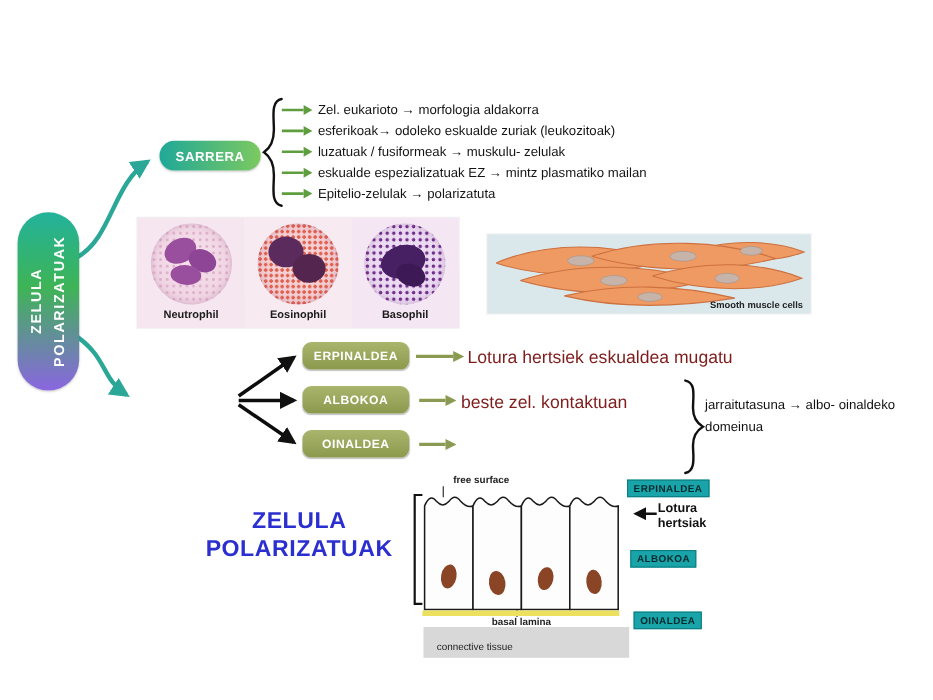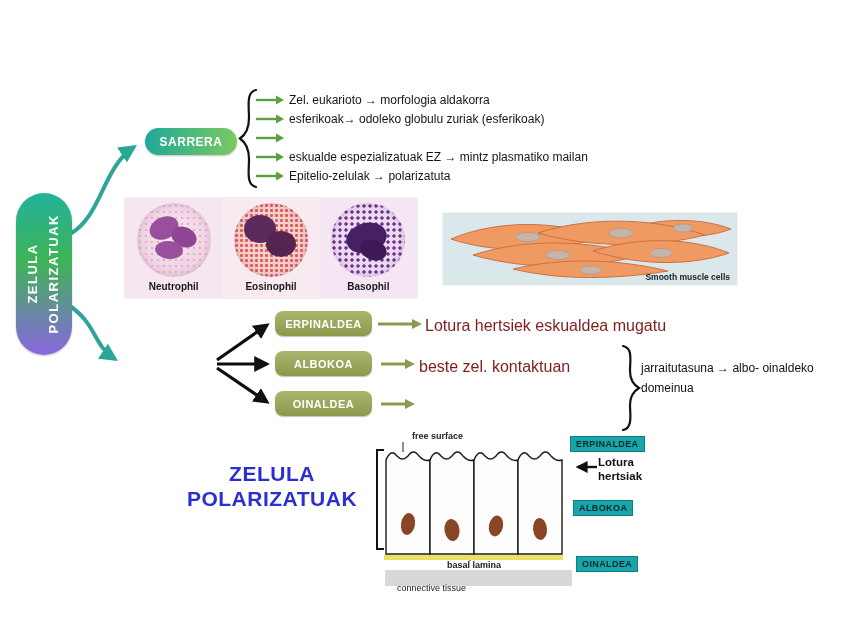--- a/index.html
+++ b/index.html
@@ -89,21 +89,21 @@
   .desc-1{left:425px;top:317px;} .desc-2{left:419px;top:358px;} .desc-3{left:419px;top:397px;}
   .note{position:absolute;font-size:12px;color:#111;white-space:nowrap;}
   .note-1{left:641px;top:361px;} .note-2{left:641px;top:381px;}
 
   
   .bottom-title{position:absolute;left:178px;top:461px;width:188px;text-align:center;
     color:#2b2fd0;font-weight:700;font-size:21px;line-height:25px;letter-spacing:.5px;}
   .epi-svg{position:absolute;left:383px;top:434px;}
   .free-surface{position:absolute;left:392px;top:431px;font-size:9px;font-weight:600;color:#222;padding-left:20px;}
   .basal-lamina{position:absolute;left:447px;top:560px;font-size:9px;font-weight:600;color:#222;}
-  .connective{position:absolute;left:385px;top:570px;width:187px;height:16px;background:#d8d8d8;
+  .connective{position:absolute;left:385px;top:570px;width:187px;height:28px;background:#d8d8d8;
     font-size:9px;color:#222;box-sizing:border-box;padding:13px 0 0 12px;}
   .junction{position:absolute;left:598px;top:455px;font-size:11.5px;font-weight:700;color:#111;line-height:14px;}
   .junction span{display:block;}
   .tag{position:absolute;background:#18a4a8;color:#052a2e;font-size:9px;font-weight:700;
     letter-spacing:.4px;padding:2px 5px;border:1px solid #0d7e82;}
   .tag-1{left:570px;top:436px;} .tag-2{left:573px;top:500px;} .tag-3{left:576px;top:556px;}
 </style>
 </head>
 <body>
 
@@ -157,27 +157,28 @@
           <line x1="0" y1="6" x2="20" y2="6" stroke="#5f9e3e" stroke-width="2.4"></line>
           <polygon points="20,1.5 28,6 20,10.5" fill="#5f9e3e"></polygon>
         </svg>
       <span class="bullet-text">Zel. eukarioto → morfologia  aldakorra</span>
     </div>
     <div class="bullet-row">
       <svg width="28" height="12">
           <line x1="0" y1="6" x2="20" y2="6" stroke="#5f9e3e" stroke-width="2.4"></line>
           <polygon points="20,1.5 28,6 20,10.5" fill="#5f9e3e"></polygon>
         </svg>
-      <span class="bullet-text">esferikoak→  odoleko globulu zuriak (esferikoak)</span>
-    </div>
-    <div class="bullet-row">
-      <svg width="28" height="12">
-          <line x1="0" y1="6" x2="20" y2="6" stroke="#5f9e3e" stroke-width="2.4"></line>
-          <polygon points="20,1.5 28,6 20,10.5" fill="#5f9e3e"></polygon>
-        </svg>
+      <span class="bullet-text">esferikoak→  odoleko eskualde zuriak (leukozitoak)</span>
+    </div>
+    <div class="bullet-row">
+      <svg width="28" height="12">
+          <line x1="0" y1="6" x2="20" y2="6" stroke="#5f9e3e" stroke-width="2.4"></line>
+          <polygon points="20,1.5 28,6 20,10.5" fill="#5f9e3e"></polygon>
+        </svg>
+      <span class="bullet-text">luzatuak / fusiformeak → muskulu- zelulak</span>
     </div>
     <div class="bullet-row">
       <svg width="28" height="12">
           <line x1="0" y1="6" x2="20" y2="6" stroke="#5f9e3e" stroke-width="2.4"></line>
           <polygon points="20,1.5 28,6 20,10.5" fill="#5f9e3e"></polygon>
         </svg>
       <span class="bullet-text">eskualde espezializatuak EZ → mintz plasmatiko mailan</span>
     </div>
     <div class="bullet-row">
       <svg width="28" height="12">

